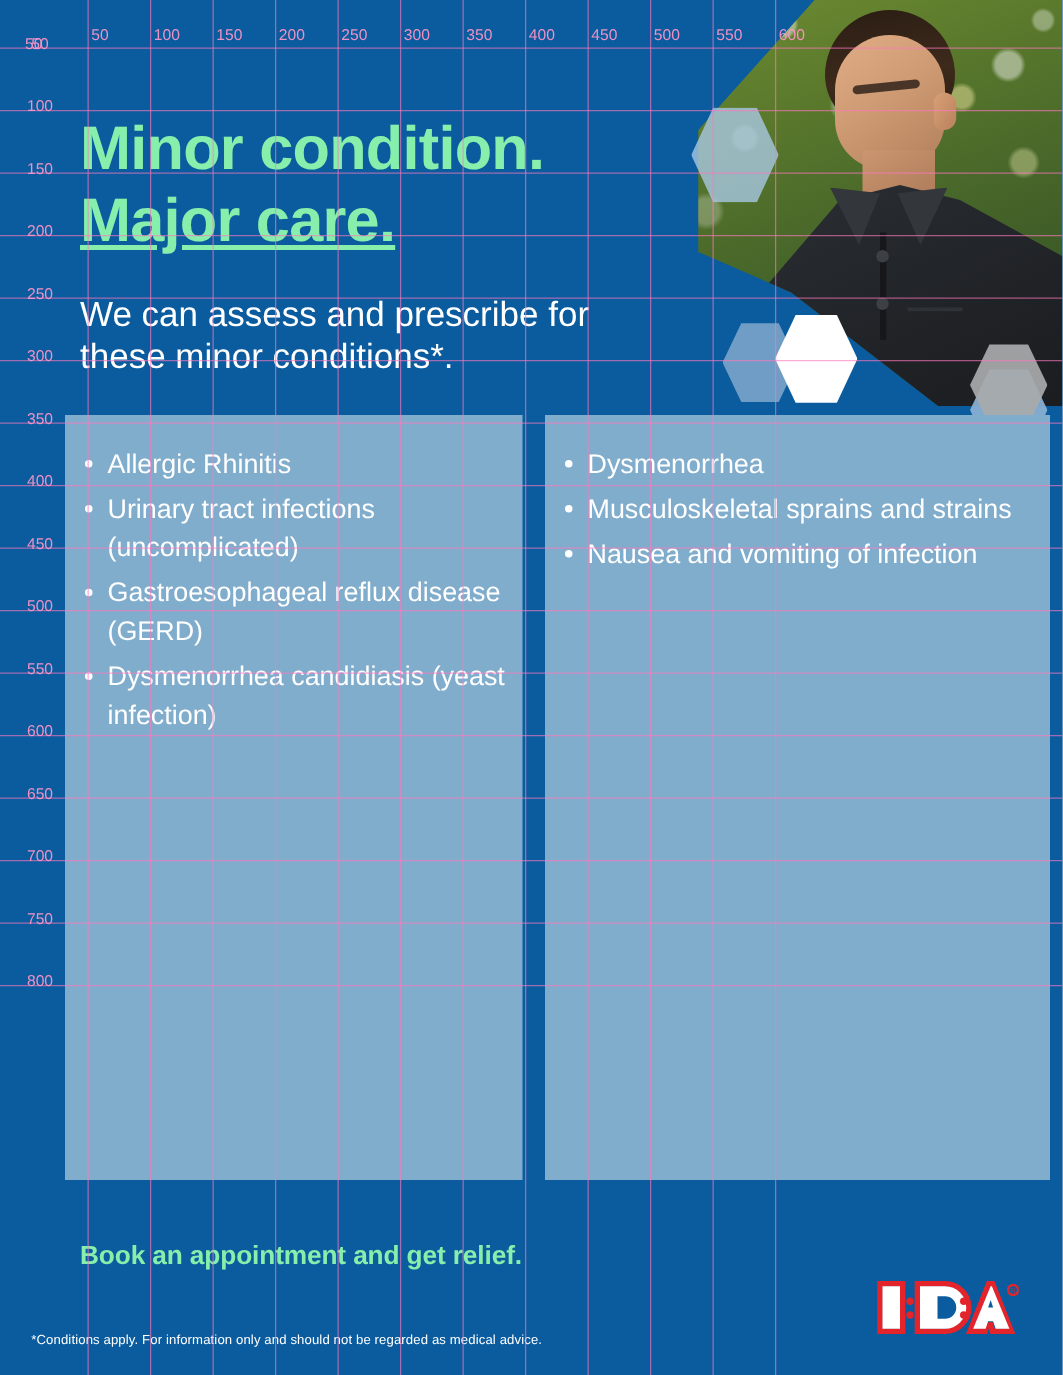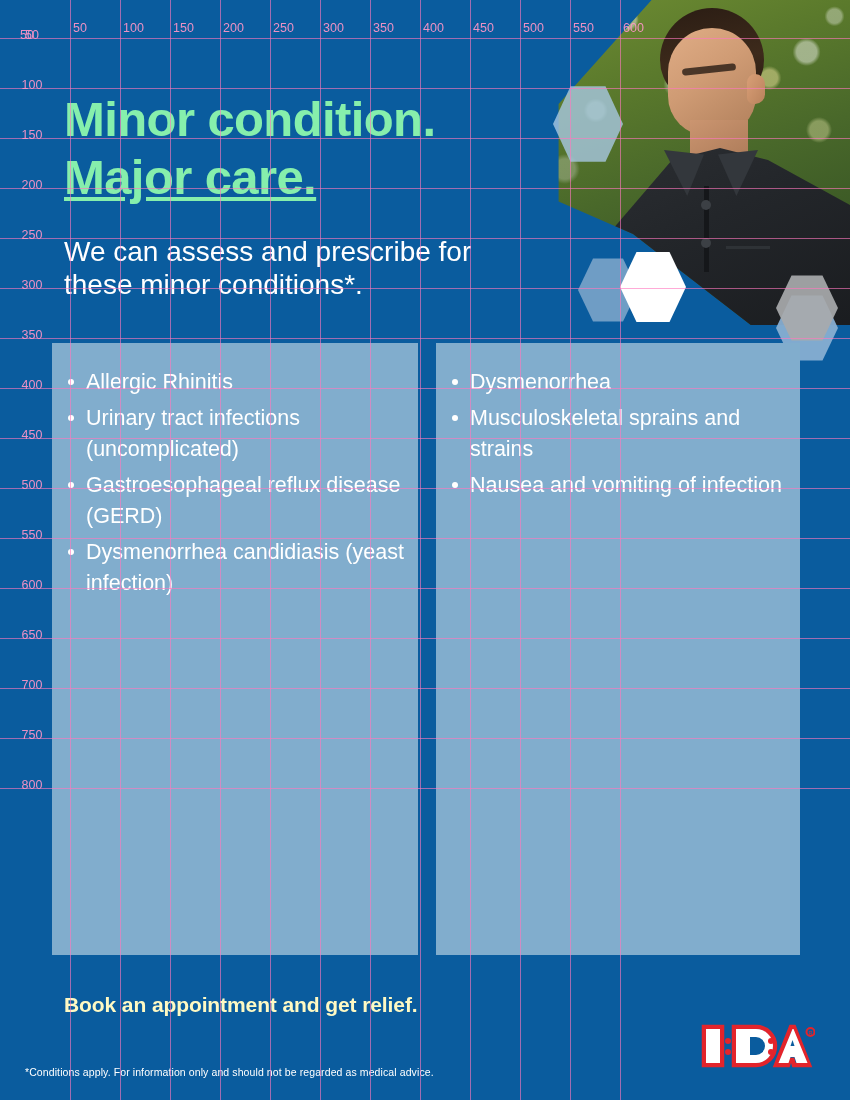--- a/index.html
+++ b/index.html
@@ -134,26 +134,26 @@
     position:absolute; left:64px; top:235px;
     width:480px;
     color:#ffffff;
     font-size:28px;
     line-height:33px;
   }
 
   
   .panel{
     position:absolute;
-    top:343px;
+    top:332px;
     background:#81ADCD;
     padding:24px 10px 0 14px;
   }
   #panel-left  { left:52px;  width:366px; height:612px; }
-  #panel-right { left:436px; width:364px; height:612px; }
+  #panel-right { left:436px; width:404px; height:612px; }
 
   .cond-list{ list-style:none; }
   .cond-item{
     position:relative;
     color:#ffffff;
     font-size:21.5px;
     line-height:31px;
     padding-left:20px;
     margin-bottom:5px;
   }
@@ -161,21 +161,21 @@
     position:absolute;
     left:2px; top:12px;
     width:6px; height:6px;
     border-radius:50%;
     background:#ffffff;
   }
 
   
   #cta{
     position:absolute; left:64px; top:993px;
-    color:#fef9c3;
+    color:#86efac;
     font-size:21px;
     font-weight:bold;
     letter-spacing:-.1px;
   }
   #disclaimer{
     position:absolute; left:25px; top:1066px;
     color:#ffffff;
     font-size:10.5px;
     letter-spacing:.1px;
   }

